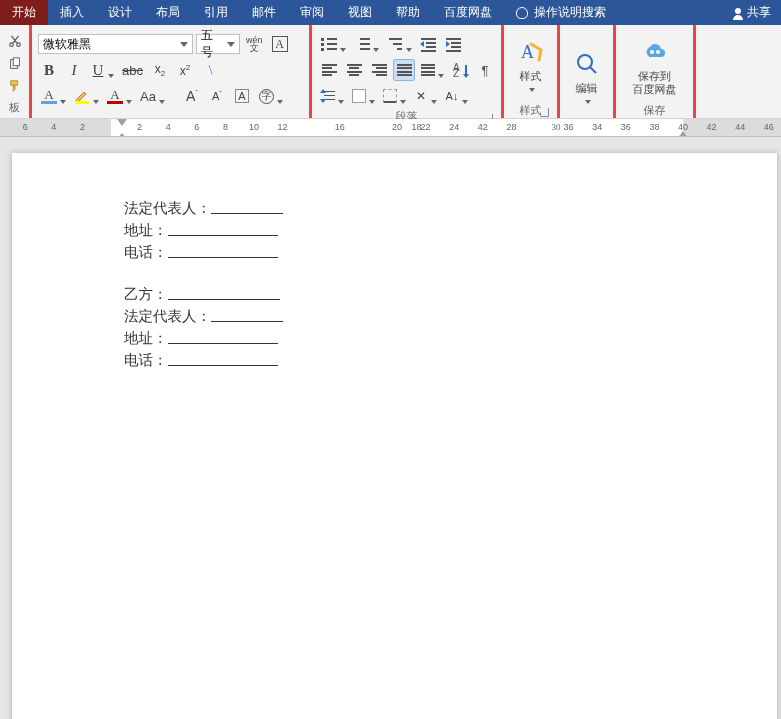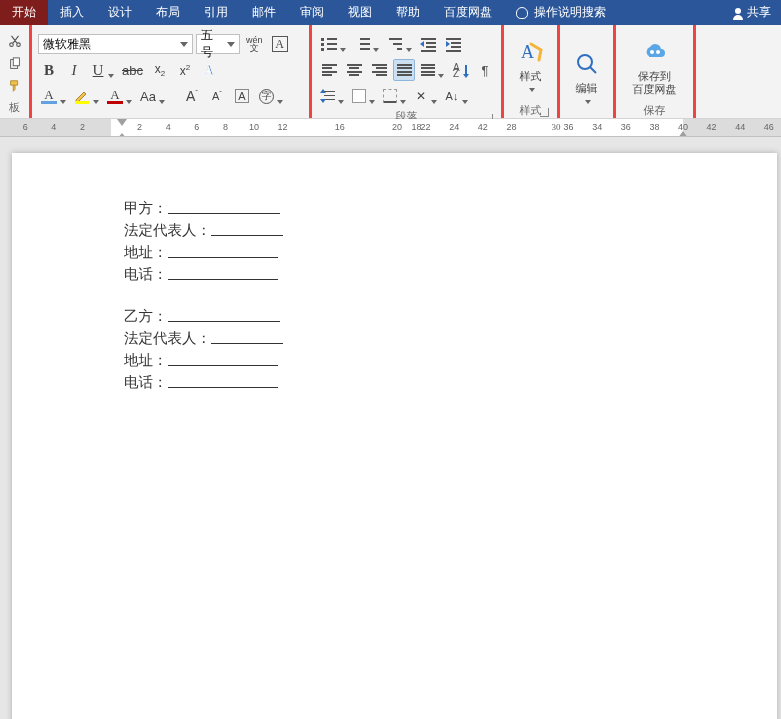--- a/index.html
+++ b/index.html
@@ -571,21 +571,20 @@
     <span class="num" style="left: 683px;">40</span>
     <span class="num" style="left: 711.6px;">42</span>
     <span class="num" style="left: 740.2px;">44</span>
     <span class="num" style="left: 768.8px;">46</span>
   </div>
 
 <div class="docwrap">
   <div class="page">
     <div class="doc-content">
       <div class="blk">
-        <p><span>甲方：</span><span class="uline-blank w1"></span></p>
         <p><span>法定代表人：</span><span class="uline-blank w2"></span></p>
         <p><span>地址：</span><span class="uline-blank w3"></span></p>
         <p><span>电话：</span><span class="uline-blank w3"></span></p>
       </div>
       <div class="blk">
         <p><span>乙方：</span><span class="uline-blank w1"></span></p>
         <p><span>法定代表人：</span><span class="uline-blank w2"></span></p>
         <p><span>地址：</span><span class="uline-blank w3"></span></p>
         <p><span>电话：</span><span class="uline-blank w3"></span></p>
       </div>

